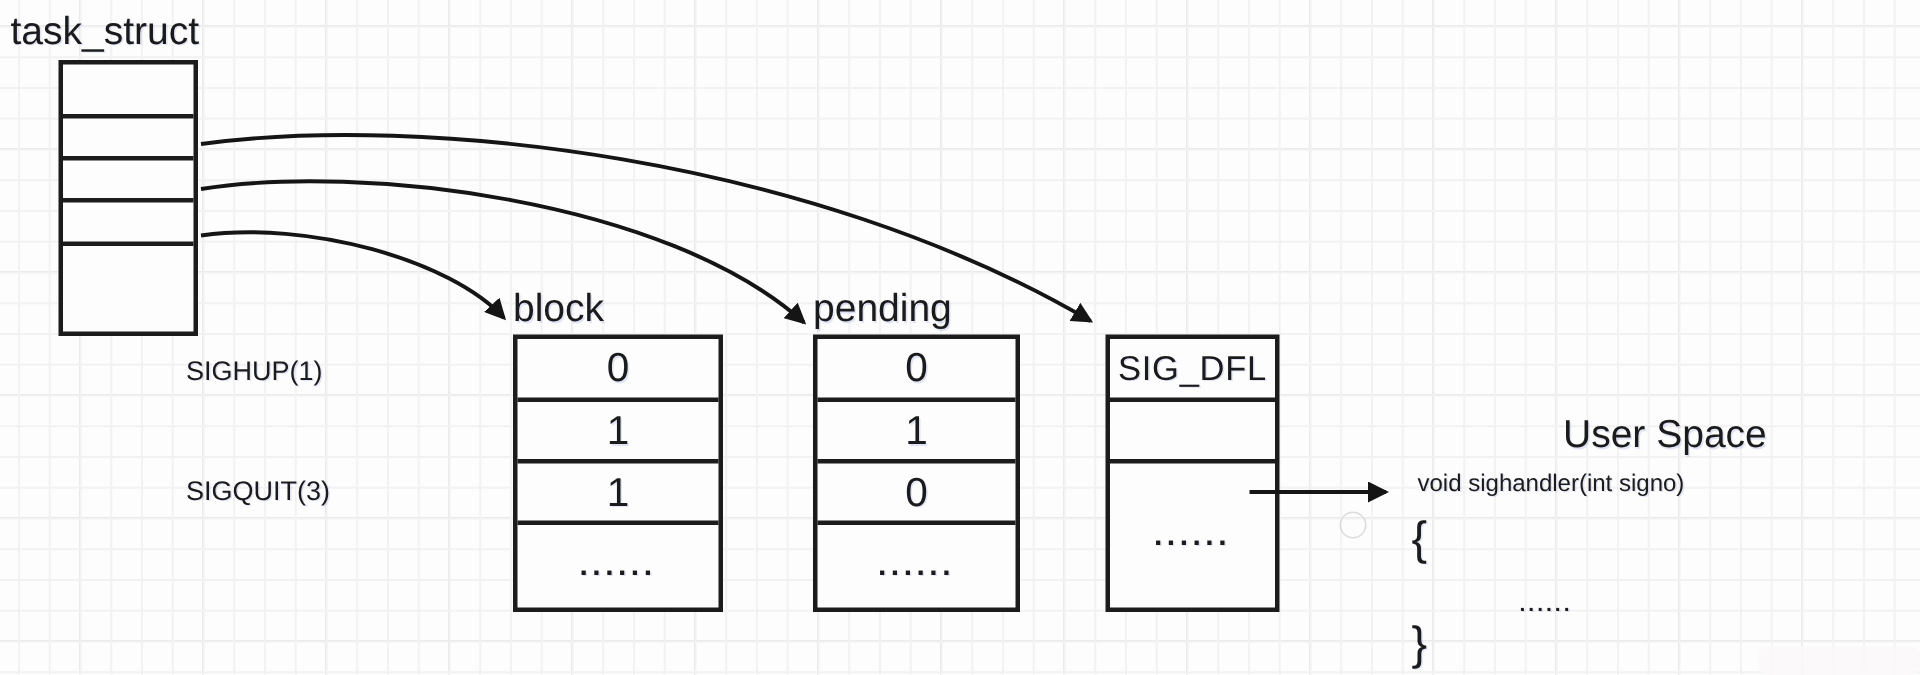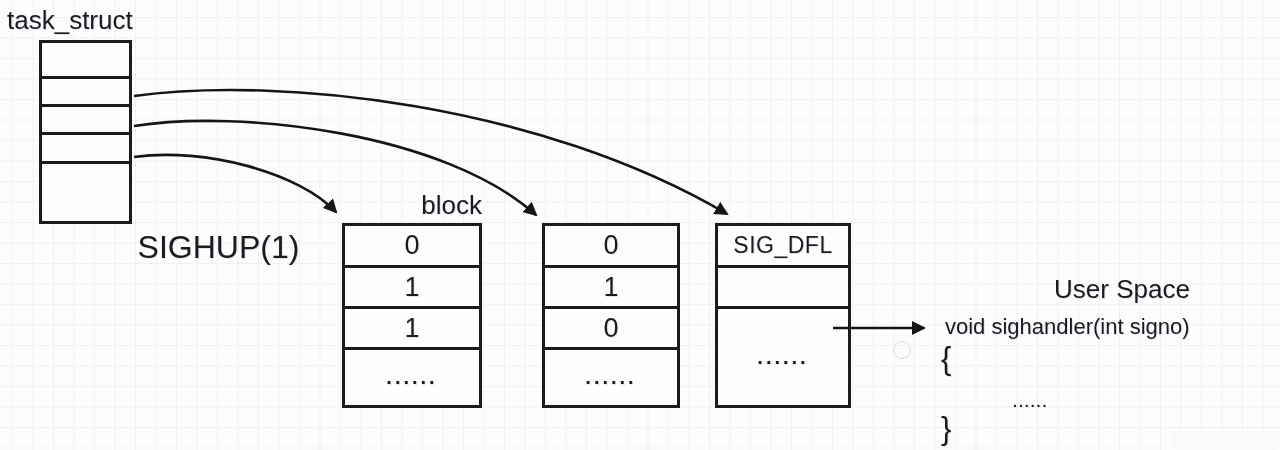--- a/index.html
+++ b/index.html
@@ -45,30 +45,30 @@
   }
   .cell:last-child{border-bottom:none;}
   .cell.r1{height:42px;}
   .cell.r2{height:41px;}
   .cell.r3{height:41px;}
   .cell.r4{flex:1;}
   .digit{font-size:27px;}
   .sigval{font-size:23px;letter-spacing:0.5px;}
   .dots{font-size:20px;font-weight:bold;letter-spacing:3px;}
   .tbl-header{
-    position:absolute;top:190px;font-size:26px;text-align:right;
+    position:absolute;top:190px;font-size:26px;text-align:left;
     text-shadow:1px 1px 0 rgba(80,100,220,0.16);
   }
   .row-label{
-    position:absolute;left:112px;width:213px;text-align:center;
-    font-size:32px;line-height:30px;
+    position:absolute;left:124px;width:213px;text-align:left;
+    font-size:18px;line-height:30px;
     text-shadow:1px 1px 0 rgba(80,100,220,0.16);
   }
-  .us-heading{left:1042px;top:274px;width:160px;text-align:center;font-size:26px;}
-  .us-signature{left:945px;top:314px;font-size:22px;}
+  .us-heading{left:1042px;top:274px;width:160px;text-align:left;font-size:26px;}
+  .us-signature{left:945px;top:314px;font-size:16px;}
   .us-brace-open{left:941px;top:341px;font-size:31px;}
   .us-dots{left:1013px;top:394px;font-size:14px;font-weight:bold;letter-spacing:2px;}
   .us-brace-close{left:941px;top:411px;font-size:31px;}
   .arrows{position:absolute;left:0;top:0;pointer-events:none;}
   .wm-circle{
     position:absolute;left:893px;top:341px;width:16px;height:16px;
     border:1.5px solid #dedadа;border:1.5px solid #dedada;border-radius:50%;
   }
   .wm-smudge{
     position:absolute;left:1172px;top:431px;width:108px;height:19px;
@@ -84,38 +84,40 @@
 
   <div class="ts-box">
     <div class="ts-cell" style="height:36px"></div>
     <div class="ts-cell" style="height:28px"></div>
     <div class="ts-cell" style="height:28px"></div>
     <div class="ts-cell" style="height:29px"></div>
     <div class="ts-cell" style="flex:1"></div>
   </div>
 
   <div class="row-label" style="top:232px">SIGHUP(1)</div>
+  <div class="row-label" style="top:312px">SIGQUIT(3)</div>
 
   <div class="tbl-header" style="left:342px;width:140px">block</div>
+  <div class="tbl-header" style="left:542px;width:138px">pending</div>
 
   <div class="sig-table" style="left:342px;width:140px">
     <div class="cell r1 digit">0</div>
     <div class="cell r2 digit">1</div>
     <div class="cell r3 digit">1</div>
     <div class="cell r4 dots">......</div>
   </div>
 
   <div class="sig-table" style="left:542px;width:138px">
     <div class="cell r1 digit">0</div>
     <div class="cell r2 digit">1</div>
     <div class="cell r3 digit">0</div>
     <div class="cell r4 dots">......</div>
   </div>
 
-  <div class="sig-table" style="left:715px;width:136px">
+  <div class="sig-table" style="left:737px;width:116px">
     <div class="cell r1 sigval">SIG_DFL</div>
     <div class="cell r3 sigval"></div>
     <div class="cell r4 dots">......</div>
   </div>
 
   <div class="txt us-heading">User Space</div>
   <div class="txt us-signature">void sighandler(int signo)</div>
   <div class="txt us-brace-open">{</div>
   <div class="txt us-dots">......</div>
   <div class="txt us-brace-close">}</div>

